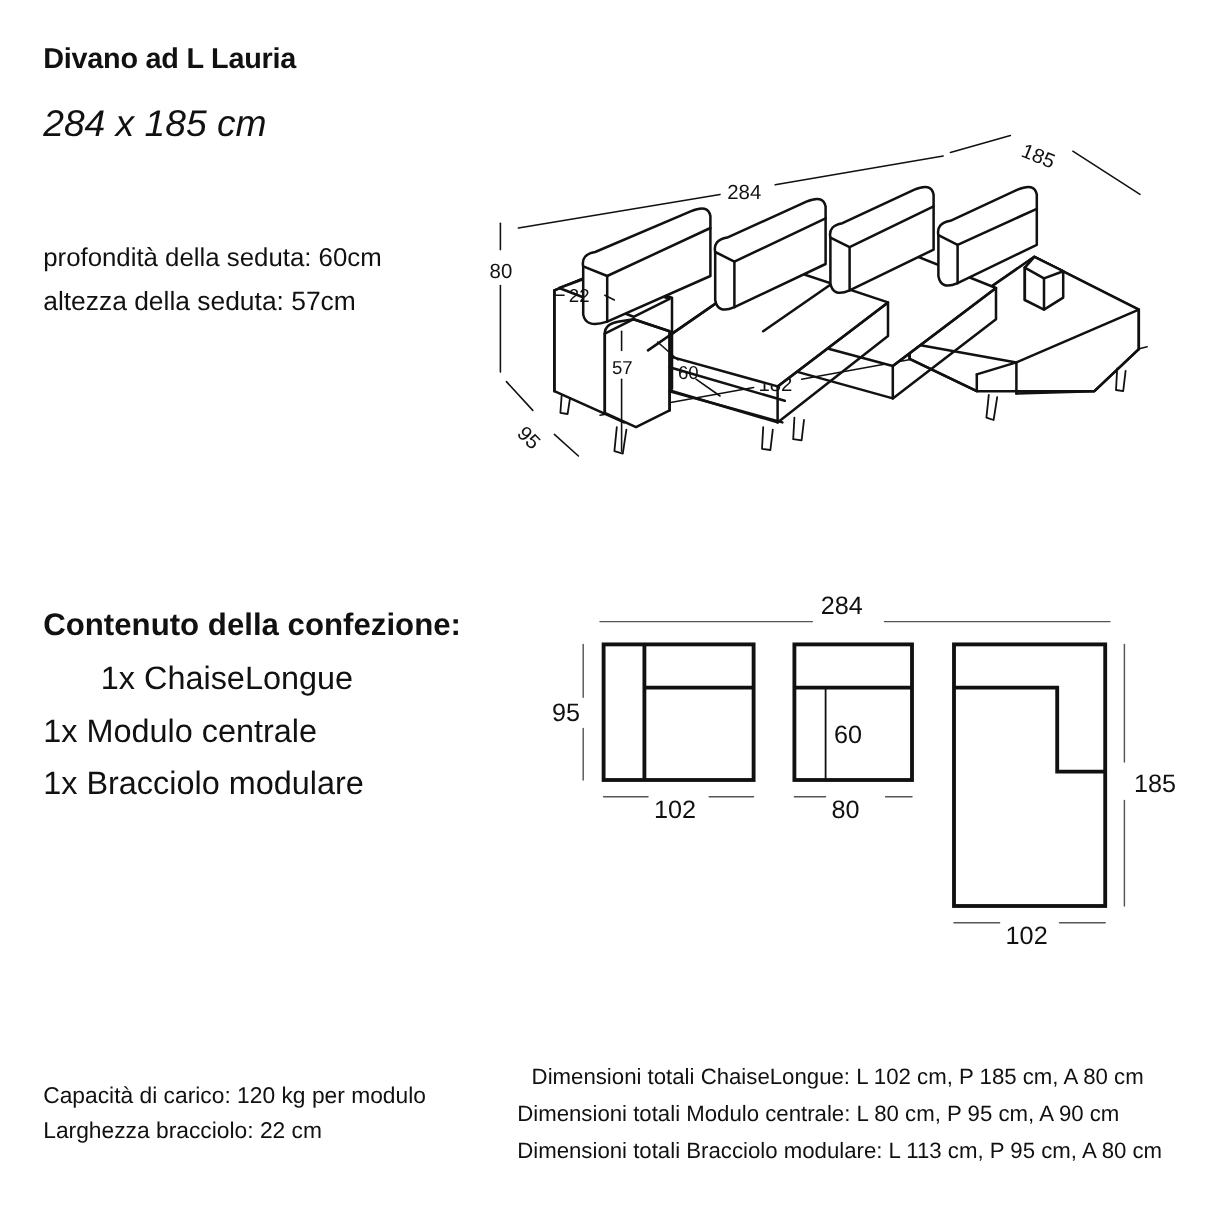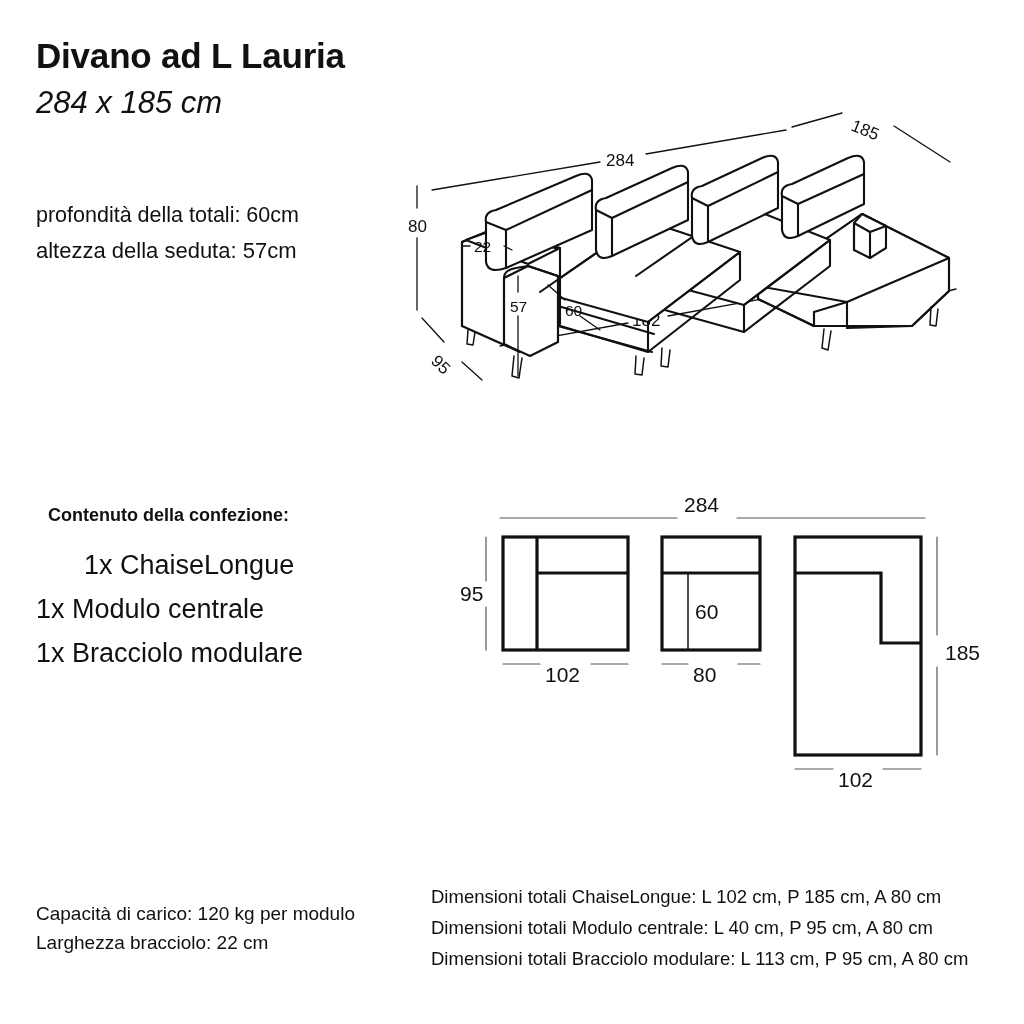--- a/index.html
+++ b/index.html
@@ -14,21 +14,21 @@
     font-family: "Liberation Sans", sans-serif;
     color: #111111;
     overflow: hidden;
   }
 
   
   .title {
     position: absolute;
     left: 36px;
     top: 36px;
-    font-size: 35px;
+    font-size: 24px;
     font-weight: bold;
     letter-spacing: -0.2px;
     white-space: nowrap;
   }
   .subtitle {
     position: absolute;
     left: 36px;
     top: 85px;
     font-size: 31px;
     font-weight: normal;
@@ -48,24 +48,23 @@
     left: 36px;
     top: 238px;
     font-size: 22px;
     white-space: nowrap;
   }
 
   .pkg-title {
     position: absolute;
     left: 36px;
     top: 505px;
-    font-size: 18px;
+    font-size: 26px;
     font-weight: bold;
     white-space: nowrap;
-    margin-left: 12px;
   }
   .pkg-item {
     position: absolute;
     left: 36px;
     font-size: 27px;
     white-space: nowrap;
   }
   .pkg-item-0 { top: 550px; margin-left: 48px; }
   .pkg-item-1 { top: 594px; }
   .pkg-item-2 { top: 638px; }
@@ -78,21 +77,21 @@
   }
   .foot-left-0 { top: 903px; }
   .foot-left-1 { top: 932px; }
 
   .foot-right {
     position: absolute;
     left: 431px;
     font-size: 18.5px;
     white-space: nowrap;
   }
-  .foot-right-0 { top: 886px; }
+  .foot-right-0 { top: 886px; margin-left: 12px; }
   .foot-right-1 { top: 917px; }
   .foot-right-2 { top: 948px; }
 
   
   .iso-wrap {
     position: absolute;
     left: 400px;
     top: 80px;
     width: 624px;
     height: 300px;
@@ -127,21 +126,21 @@
     font-family: "Liberation Sans", sans-serif;
     font-size: 21px;
     fill: #111111;
   }
 </style>
 </head>
 <body>
 
 <div class="title">Divano ad L Lauria</div>
 <div class="subtitle">284 x 185 cm</div>
-<div class="spec-line-1">profondità della totali: 60cm</div>
+<div class="spec-line-1">profondità della seduta: 60cm</div>
 <div class="spec-line-2">altezza della seduta: 57cm</div>
 
 <div class="iso-wrap">
 <svg width="624" height="300" viewBox="0 0 624 300" xmlns="http://www.w3.org/2000/svg">
 
   <g>
     <path class="dim" d="M 32,110 L 200,82"></path>
     <path class="dim" d="M 246,74 L 386,50"></path>
     <text class="dimtxt" x="206" y="86">284</text>
   </g>
@@ -341,14 +340,14 @@
     <text class="plantxt" x="383" y="292">102</text>
   </g>
 
 </svg>
 </div>
 
 <div class="foot-left foot-left-0">Capacità di carico: 120 kg per modulo</div>
 <div class="foot-left foot-left-1">Larghezza bracciolo: 22 cm</div>
 
 <div class="foot-right foot-right-0">Dimensioni totali ChaiseLongue: L 102 cm, P 185 cm, A 80 cm</div>
-<div class="foot-right foot-right-1">Dimensioni totali Modulo centrale: L 40 cm, P 95 cm, A 80 cm</div>
+<div class="foot-right foot-right-1">Dimensioni totali Modulo centrale: L 80 cm, P 95 cm, A 90 cm</div>
 <div class="foot-right foot-right-2">Dimensioni totali Bracciolo modulare: L 113 cm, P 95 cm, A 80 cm</div>
 
 </body></html>

